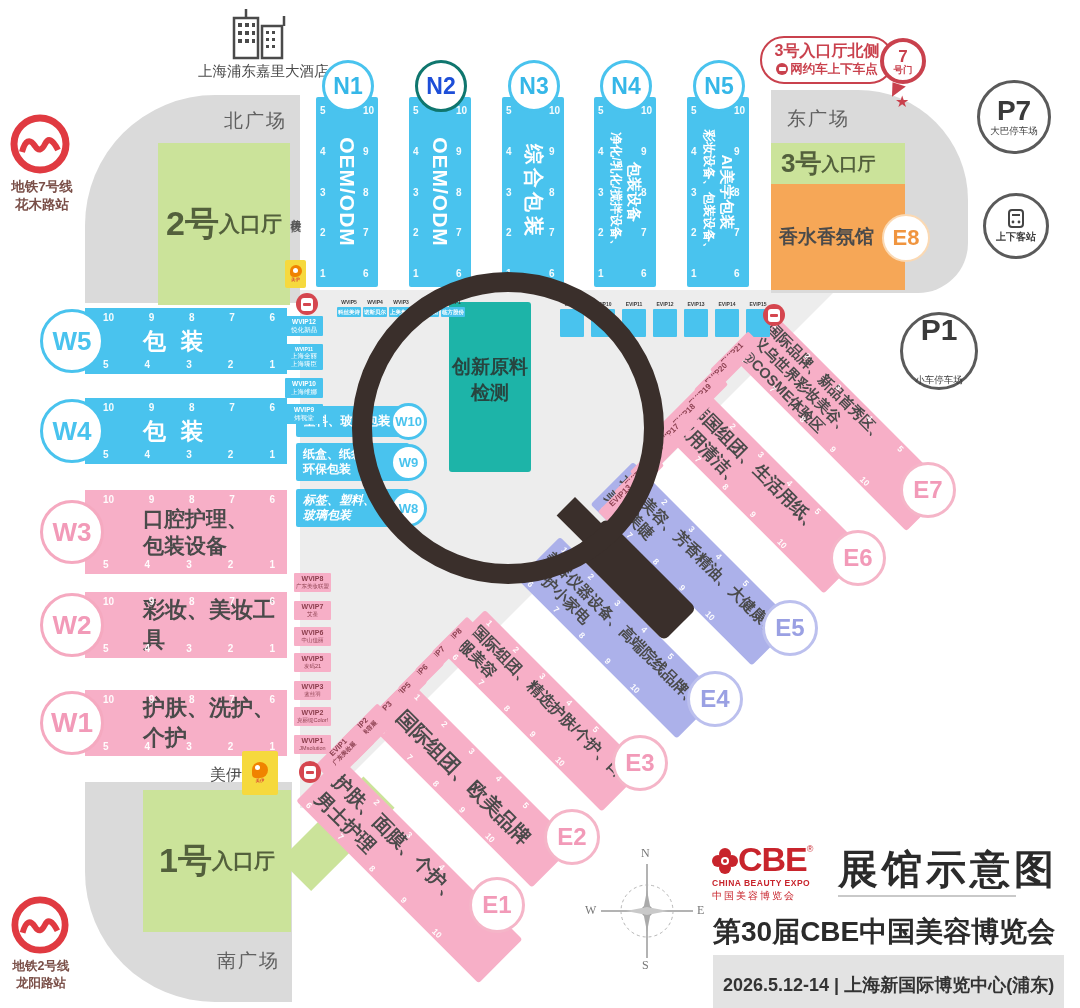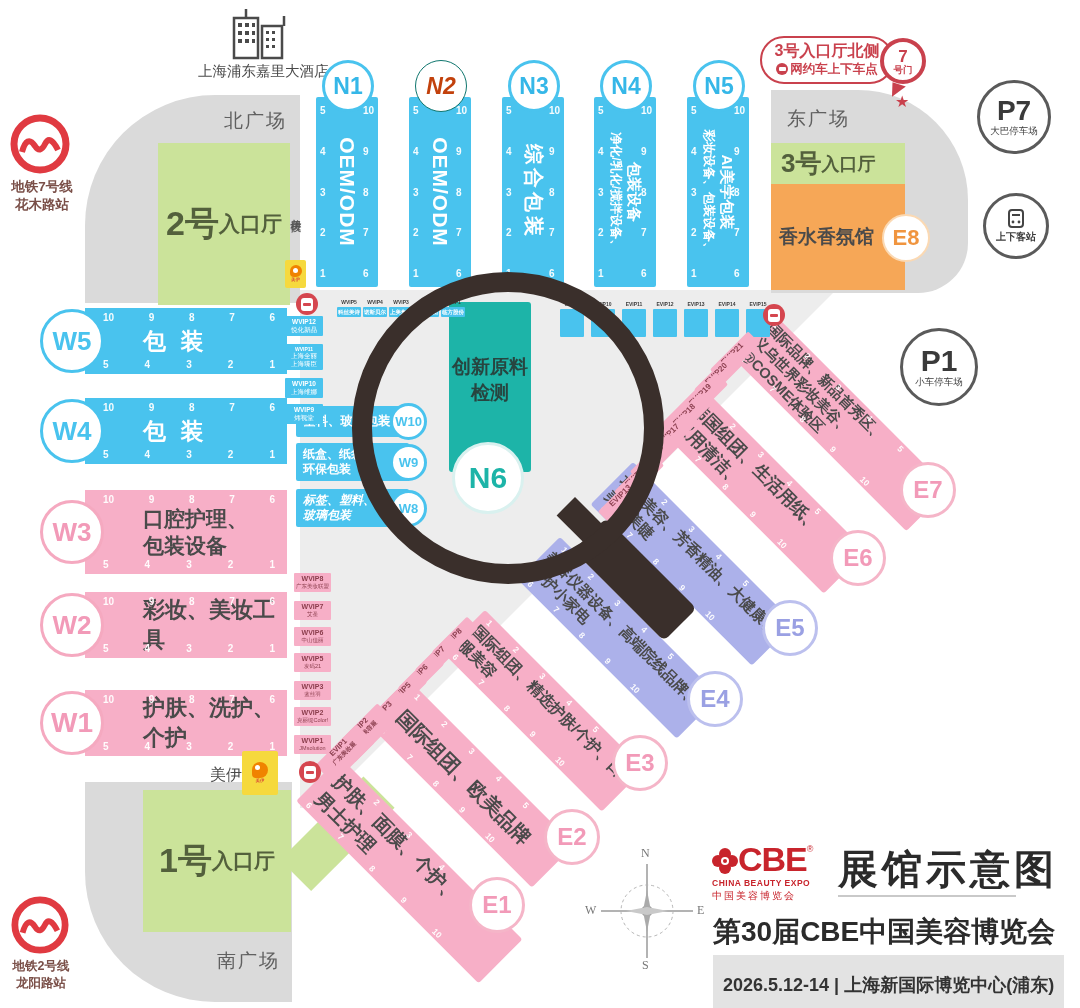--- a/index.html
+++ b/index.html
@@ -162,21 +162,21 @@
   </div>
   <div class="pcirc" style="left:983px;top:193px;width:60px;height:60px;">
     <svg width="22" height="22" viewBox="0 0 22 22">
       <rect x="4" y="2" width="14" height="17" rx="3" fill="none" stroke="#444" stroke-width="2"></rect>
       <line x1="7" y1="7" x2="15" y2="7" stroke="#444" stroke-width="2"></line>
       <circle cx="8" cy="14" r="1.4" fill="#444"></circle>
         <circle cx="14" cy="14" r="1.4" fill="#444"></circle>
     </svg>
     <span style="font-size:10px;color:#3a3a3a;font-weight:bold;">上下客站</span>
   </div>
-  <div class="pcirc" style="left:900px;top:328px;width:72px;height:72px;">
+  <div class="pcirc" style="left:900px;top:312px;width:72px;height:72px;justify-content:space-between;">
     <span style="font-size:30px;font-weight:bold;color:#3a3a3a;line-height:1;">P1</span>
     <span style="font-size:9.5px;color:#3a3a3a;">小车停车场</span>
   </div>
 
   <div class="abs nbar" style="left:316px;top:97px;width:62px;height:190px;z-index:5;">
     <div class="nums col" style="top:8px;bottom:8px;left:4px;">
         <span>5</span>
         <span>4</span>
         <span>3</span>
         <span>2</span>
@@ -205,21 +205,21 @@
       </div>
     <div class="nums col" style="top:8px;bottom:8px;right:4px;">
         <span>10</span>
         <span>9</span>
         <span>8</span>
         <span>7</span>
         <span>6</span>
       </div>
     <div class="rot90" style="font-size:21px;letter-spacing:1px;">OEM/ODM</div>
   </div>
-  <div class="hcirc" style="left:415px;top:60px;width:52px;height:52px;border:1px solid #0f766e;color:#c2410c;font-size:23px;font-style:italic;">
+  <div class="hcirc" style="left:415px;top:60px;width:52px;height:52px;border:3px solid #0f766e;color:#1d4ed8;font-size:23px;">
     <span>N2</span>
   </div>
 
   <div class="abs nbar" style="left:502px;top:97px;width:62px;height:190px;z-index:5;">
     <div class="nums col" style="top:8px;bottom:8px;left:4px;">
         <span>5</span>
         <span>4</span>
         <span>3</span>
         <span>2</span>
         <span>1</span>
@@ -289,23 +289,20 @@
   <div class="badge" style="left:285px;top:260px;width:21px;height:28px;">
     <span class="flower"></span>
     <span class="bt">美伊</span>
   </div>
 
   <div class="abs" style="left:449px;top:302px;width:82px;height:170px;background:#1db4a8;border-radius:3px;z-index:6;">
     <div style="position:absolute;left:0;right:0;top:52px;text-align:center;color:#274540;font-weight:bold;font-size:19px;line-height:1.35;">
       <div>创新原料</div>
       <div>检测</div>
     </div>
-  </div>
-  <div class="hcirc" style="left:452px;top:442px;width:72px;height:72px;color:#1db4a8;font-size:30px;border:3px solid #d9f1ef;z-index:12;">
-    <span>N6</span>
   </div>
   <div class="mag" style="left:352px;top:272px;width:272px;height:272px;"></div>
   <div class="maghandle" style="left:575px;top:497px;width:55px;height:26px;"></div>
   <div class="maghandle" style="left:606px;top:518px;width:128px;height:46px;border-radius:6px;"></div>
 
   <div class="vu" style="left:337px;top:300px;">
     <div class="vl">WVIP5</div>
     <div class="vb">科丝美诗</div>
   </div>
   <div class="vu" style="left:363px;top:300px;">

